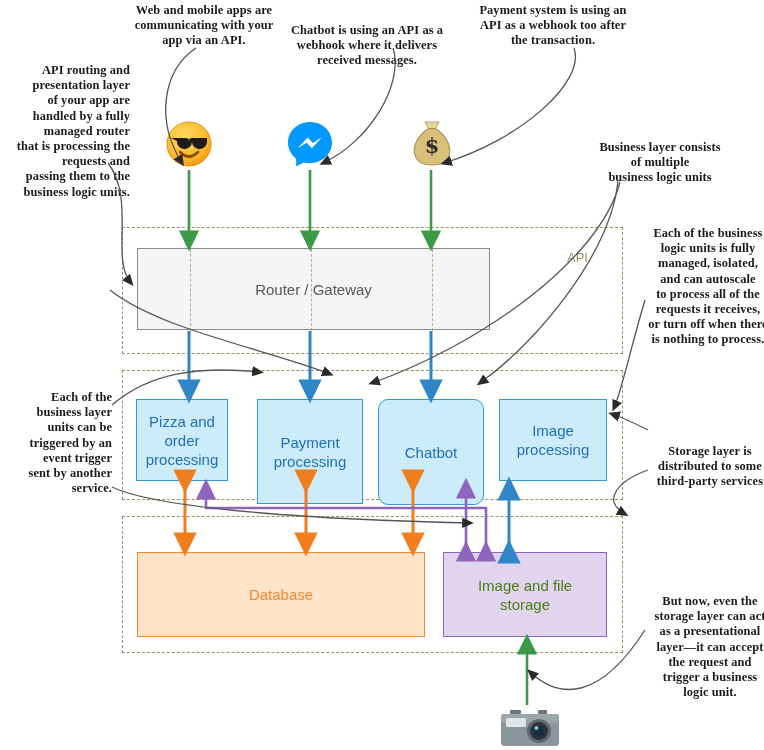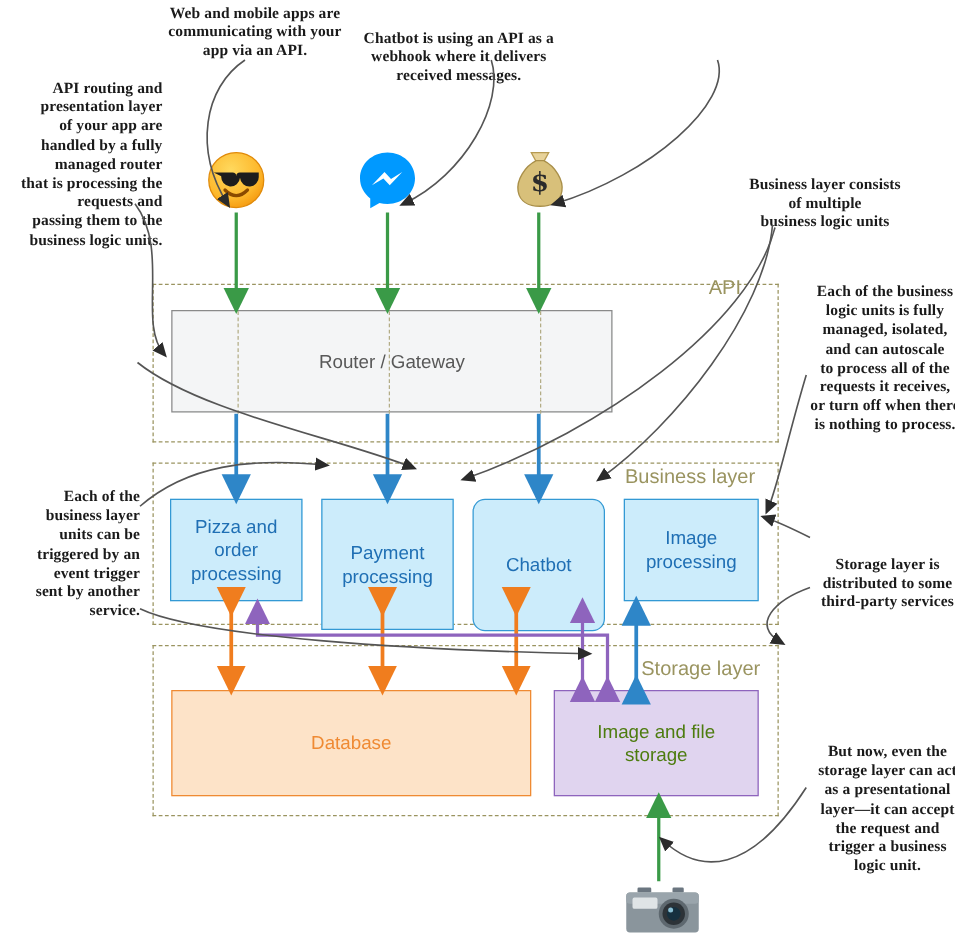--- a/index.html
+++ b/index.html
@@ -10,21 +10,21 @@
   
   .ann{position:absolute;font-family:"Liberation Serif",serif;font-weight:bold;
        font-size:12.4px;line-height:15.2px;color:#1a1a1a;letter-spacing:.1px;}
   .ann.c{text-align:center;}
   .ann.r{text-align:right;}
   .ann.l{text-align:center;}
 
   
   .layer{position:absolute;border:1.5px dashed #9a9460;box-sizing:border-box;}
   .layer-label{position:absolute;font-family:"Liberation Sans",sans-serif;
-       font-size:16px;color:#9a9460;white-space:nowrap;}
+       font-size:13px;color:#9a9460;white-space:nowrap;margin-top:28px;}
 
   
   .node{position:absolute;box-sizing:border-box;display:flex;align-items:center;
         justify-content:center;text-align:center;font-size:15px;line-height:19px;}
   .router{background:#f4f5f6;border:1.2px solid #8a8a8a;color:#585858;}
   .biz{background:#ccecfb;border:1.6px solid #3399d4;color:#1f6fb4;}
   .db{background:#fde3c8;border:1.6px solid #ef8a33;color:#ef8a33;}
   .store{background:#e0d4ef;border:1.6px solid #8e64bd;color:#4d7c0f;}
 
   
@@ -44,20 +44,25 @@
       <div>communicating with your</div>
       <div>app via an API.</div>
     </div>
 
   <div class="ann c" style="left:274px;top:3px;width:186px;margin-top:20px;">
       <div>Chatbot is using an API as a</div>
       <div>webhook where it delivers</div>
       <div>received messages.</div>
     </div>
 
+  <div class="ann c" style="left:460px;top:3px;width:186px;">
+      <div>Payment system is using an</div>
+      <div>API as a webhook too after</div>
+      <div>the transaction.</div>
+    </div>
 
   <div class="ann r" style="left:0px;top:63px;width:130px;">
       <div>API routing and</div>
       <div>presentation layer</div>
       <div>of your app are</div>
       <div>handled by a fully</div>
       <div>managed router</div>
       <div>that is processing the</div>
       <div>requests and</div>
       <div>passing them to the</div>
@@ -116,21 +121,21 @@
   <div class="layer" style="left:122px;top:516px;width:501px;height:137px;"></div>
   <div class="layer-label" style="left:513px;top:527px;">Storage layer</div>
 
   <div class="node router" style="left:137px;top:248px;width:353px;height:82px;">
     <span>Router / Gateway</span>
     <span class="rsep" style="left:52px;top:0;height:82px;"></span>
     <span class="rsep" style="left:173px;top:0;height:82px;"></span>
     <span class="rsep" style="left:294px;top:0;height:82px;"></span>
   </div>
 
-  <div class="node biz" style="left:136px;top:399px;width:106px;height:82px;">
+  <div class="node biz" style="left:136px;top:399px;width:92px;height:82px;">
     <span>Pizza and<br>order<br>processing</span>
   </div>
   <div class="node biz" style="left:257px;top:399px;width:106px;height:105px;">
     <span>Payment<br>processing</span>
   </div>
   <div class="node biz" style="left:378px;top:399px;width:106px;height:106px;border-radius:10px;">
     <span>Chatbot</span>
   </div>
   <div class="node biz" style="left:499px;top:399px;width:108px;height:82px;">
     <span>Image<br>processing</span>

